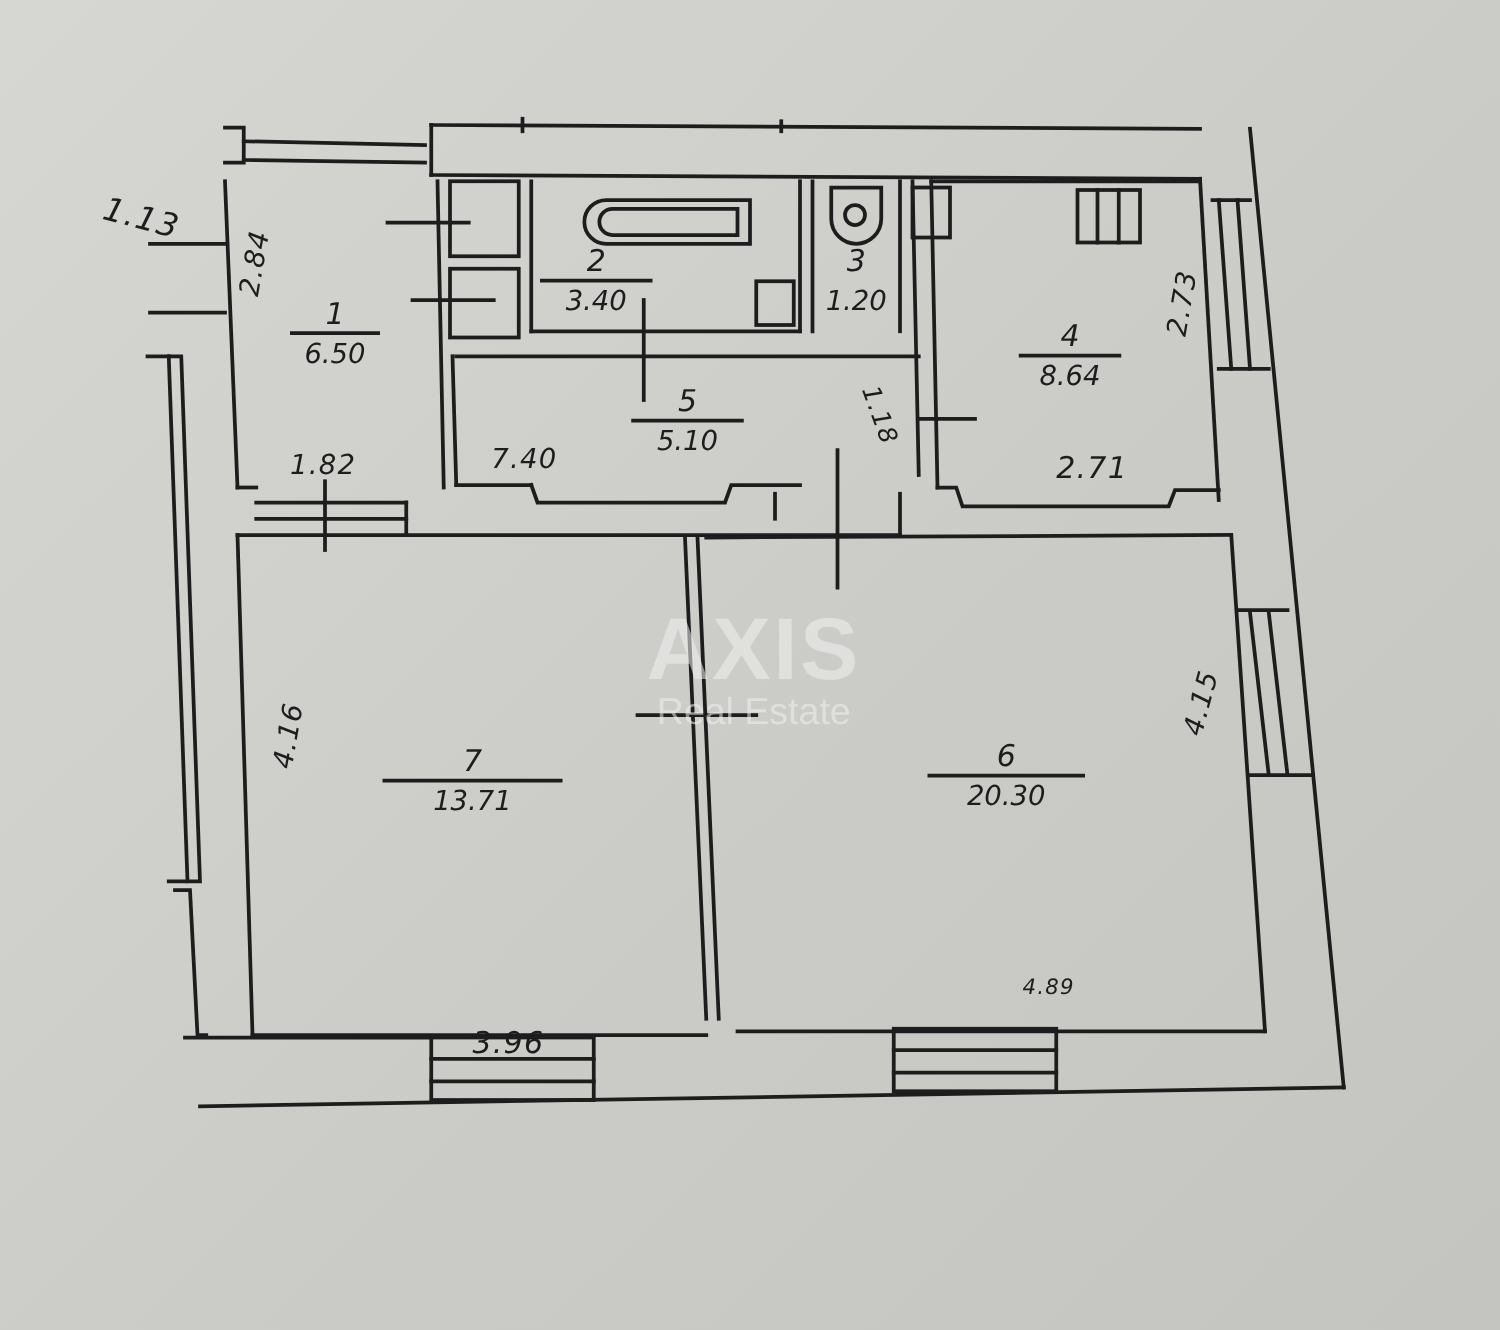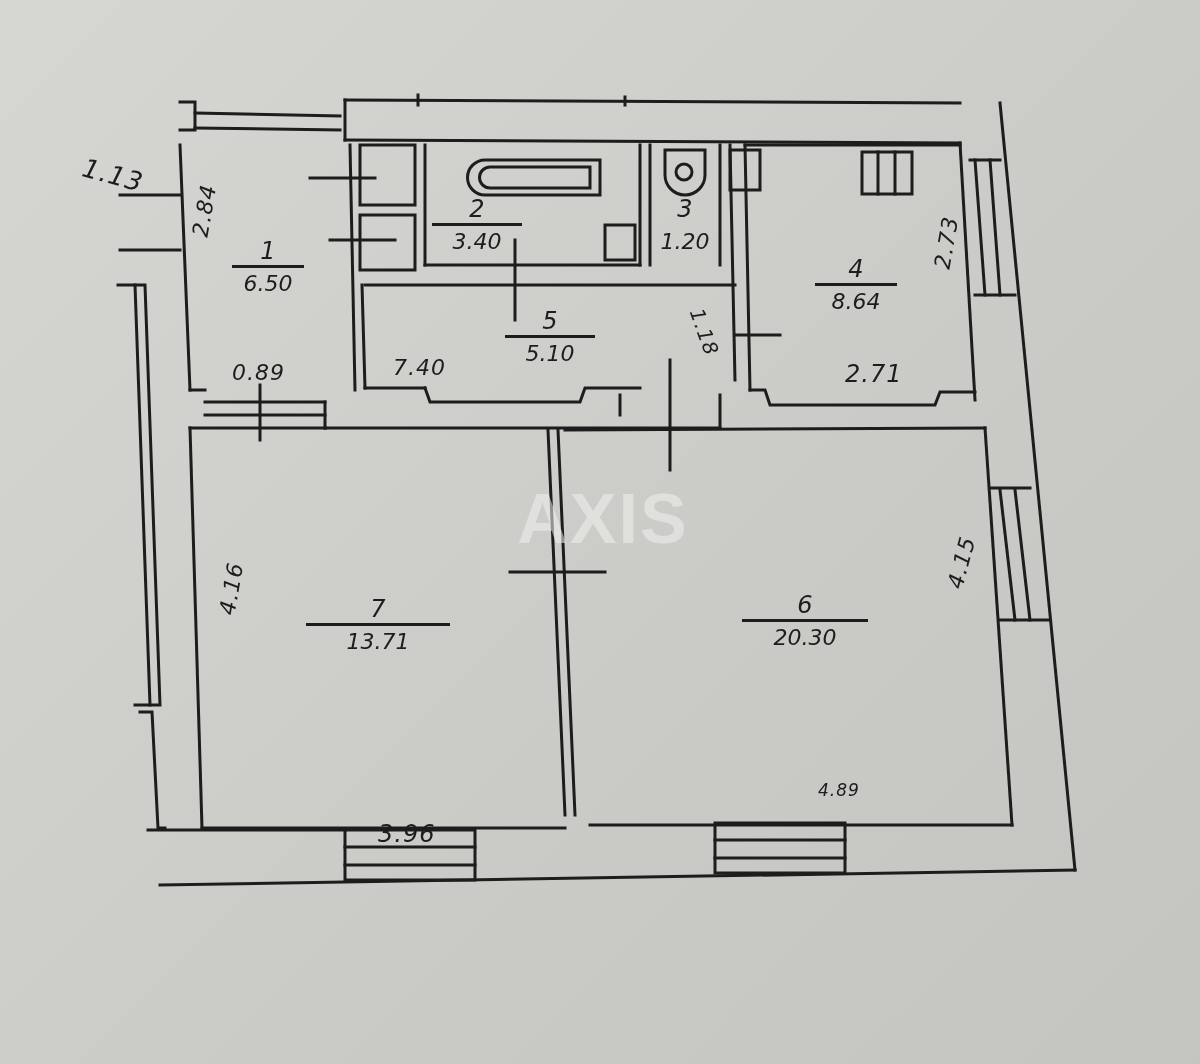--- a/index.html
+++ b/index.html
@@ -158,25 +158,26 @@
   <span class="area">20.30</span>
 </div>
 <div class="frac" style="left:306px;top:596px;width:144px;">
   <span class="num">7</span>
   <span class="line"></span>
   <span class="area">13.71</span>
 </div>
 
 <span class="lbl rot" style="left:82px;top:160px;transform:rotate(15deg);">1.13</span>
 <span class="lbl rot" style="left:178px;top:198px;transform:rotate(-80deg);font-size:22px;">2.84</span>
-<span class="lbl" style="left:232px;top:360px;font-size:22px;">0.89</span>
+<span class="lbl" style="left:232px;top:360px;font-size:22px;">1.82</span>
 <span class="lbl" style="left:393px;top:355px;font-size:22px;">7.40</span>
 <span class="lbl rot" style="left:680px;top:320px;transform:rotate(70deg);font-size:20px;">1.18</span>
 <span class="lbl rot" style="left:920px;top:230px;transform:rotate(-80deg);font-size:22px;">2.73</span>
 <span class="lbl" style="left:845px;top:360px;font-size:24px;">2.71</span>
 <span class="lbl rot" style="left:205px;top:576px;transform:rotate(-80deg);font-size:22px;">4.16</span>
 <span class="lbl rot" style="left:935px;top:550px;transform:rotate(-75deg);font-size:22px;">4.15</span>
 <span class="lbl" style="left:378px;top:820px;font-size:24px;">3.96</span>
 <span class="lbl" style="left:818px;top:780px;font-size:17px;">4.89</span>
 
 <div class="wm">
   <span class="b">AXIS</span>
+  <span class="s">Real Estate</span>
 </div>
 
 </body></html>

